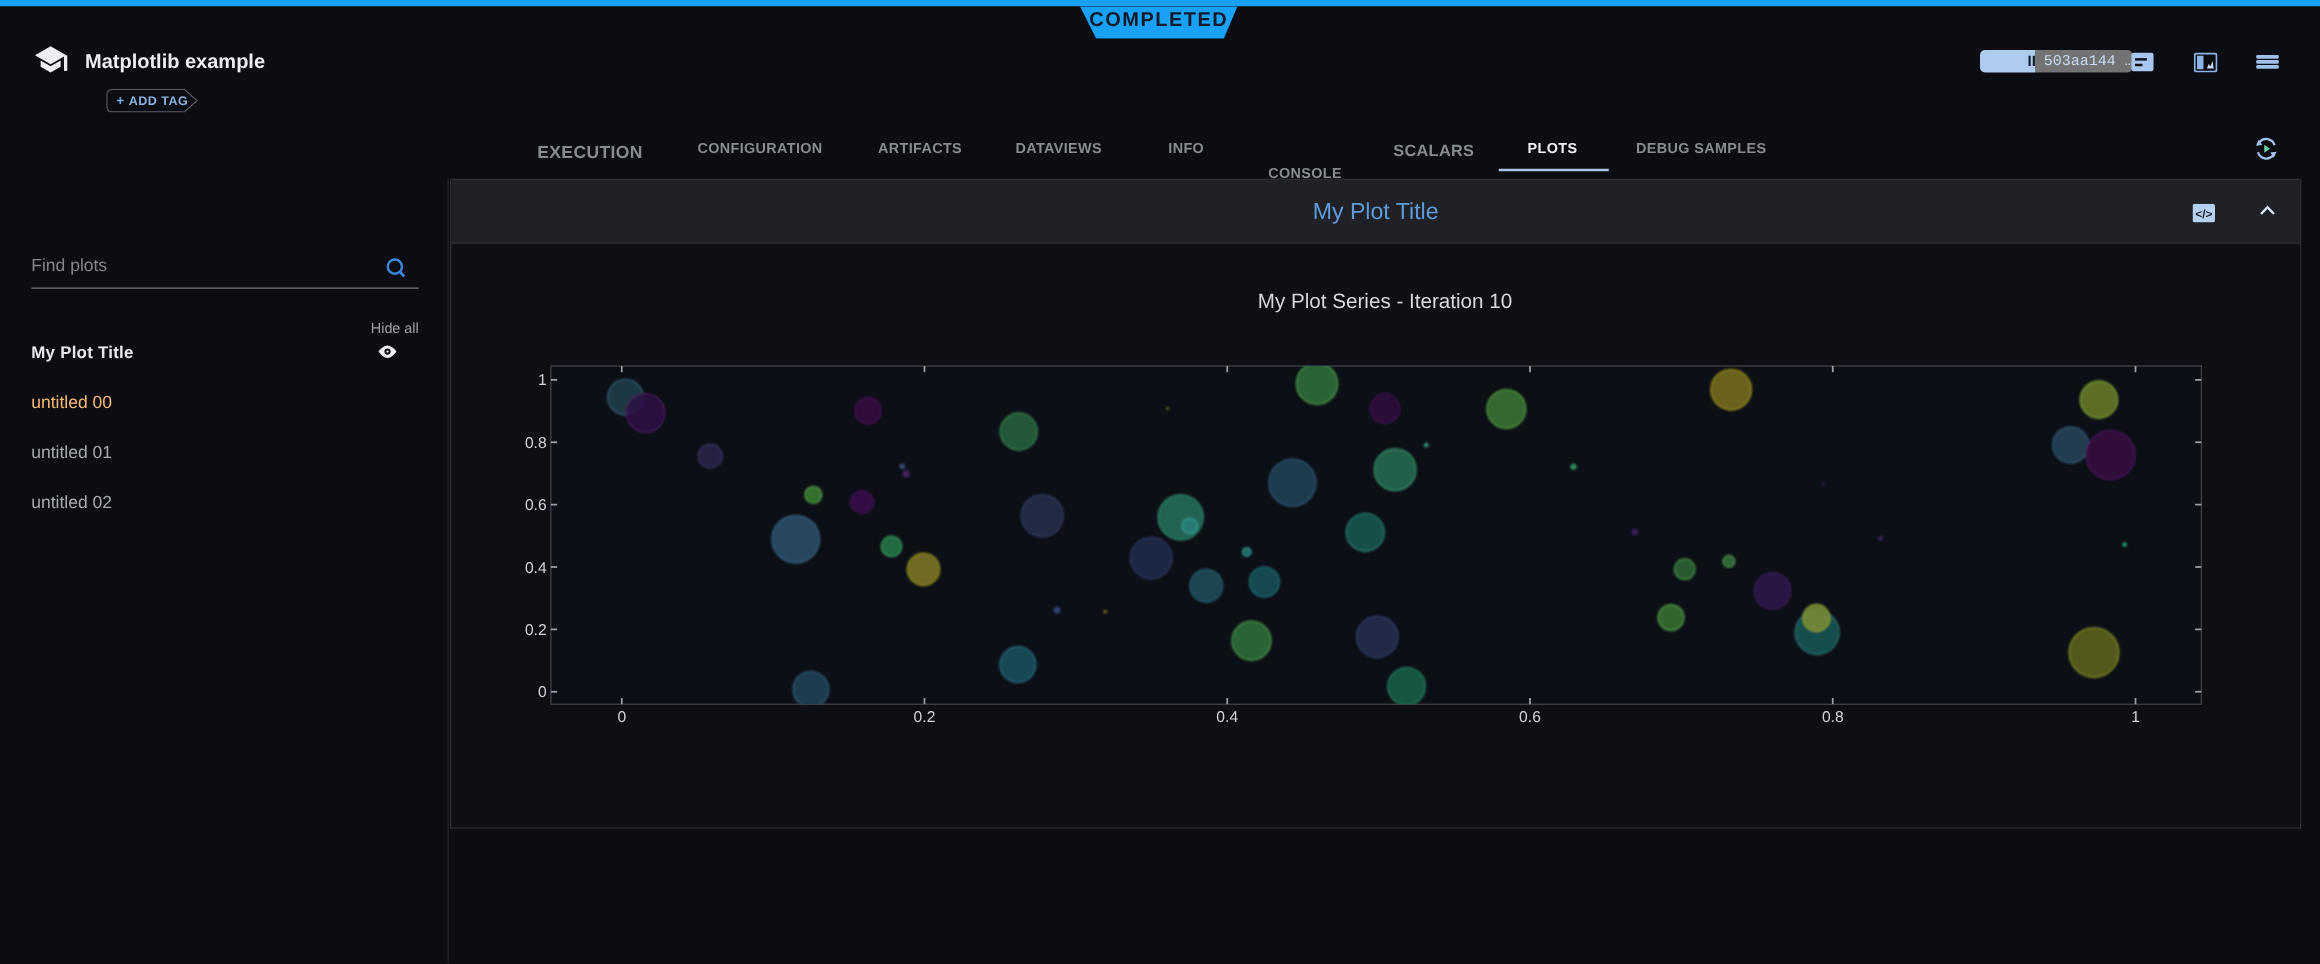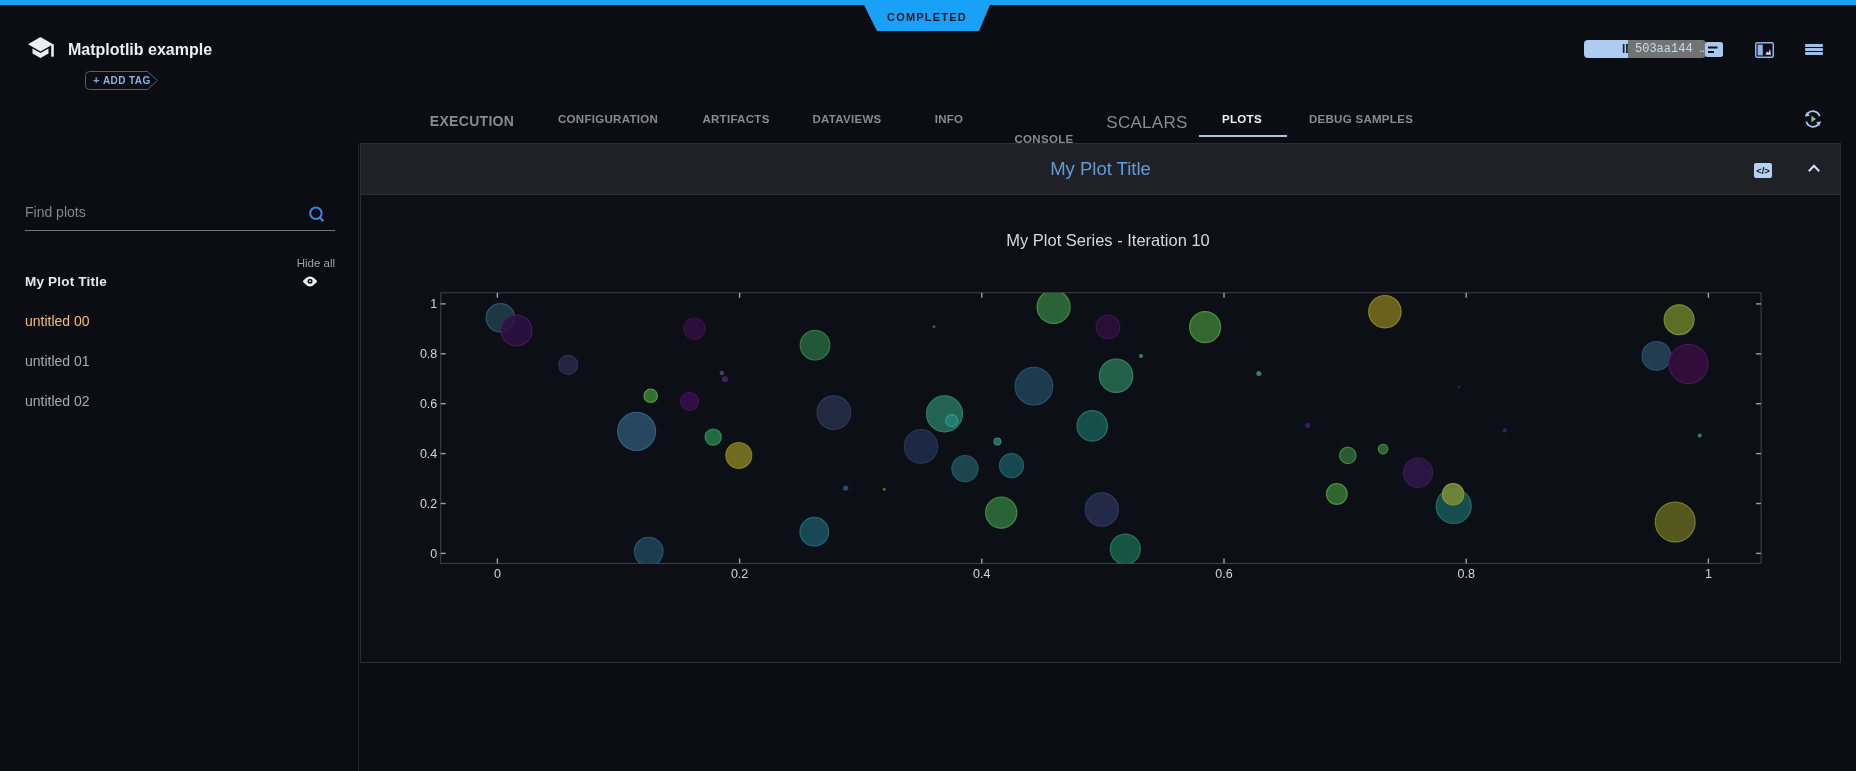--- a/index.html
+++ b/index.html
@@ -8,21 +8,21 @@
   .abs { position:absolute; }
 </style>
 </head>
 <body>
 
 <div class="abs" style="left:0;top:0;width:1856px;height:5px;background:#18a1f6;"></div>
 
 <div class="abs" style="left:864px;top:5px;width:126px;height:26px;background:#18a1f6;
      clip-path:polygon(0 0,100% 0,calc(100% - 11px) 100%,13px 100%);
      display:flex;align-items:center;justify-content:center;">
-  <span style="font-size:11px;font-weight:bold;letter-spacing:1.2px;color:#121b27;padding-bottom:3px;">COMPLETED</span>
+  <span style="font-size:16px;font-weight:bold;letter-spacing:1.2px;color:#121b27;padding-bottom:3px;">COMPLETED</span>
 </div>
 
 <svg class="abs" style="left:27px;top:36px;" width="28" height="26" viewBox="0 0 28 26">
   <path d="M13.5 1 L26 8.2 L13.5 15.4 L1 8.2 Z" fill="#eceef2"></path>
   <path d="M5.5 12.4 L13.5 17 L21.5 12.4 L21.5 17.4 L13.5 22 L5.5 17.4 Z" fill="#eceef2"></path>
   <rect x="24.2" y="8.2" width="2.6" height="12.5" fill="#eceef2"></rect>
 </svg>
 
 <div class="abs" style="left:68px;top:41px;font-size:16px;font-weight:bold;color:#eceef2;">Matplotlib example</div>
 
@@ -59,21 +59,21 @@
   <div style="width:17.5px;height:2.8px;background:#9dbfea;border-radius:1px;"></div>
 </div>
 
 <div id="tabs"></div>
 <div class="abs" style="left:472px;top:113px;transform:translateX(-50%);font-size:14px;font-weight:bold;letter-spacing:0.3px;color:#878b92;">EXECUTION</div>
 <div class="abs" style="left:608px;top:113px;transform:translateX(-50%);font-size:11.5px;font-weight:bold;letter-spacing:0.3px;color:#878b92;">CONFIGURATION</div>
 <div class="abs" style="left:736px;top:113px;transform:translateX(-50%);font-size:11.5px;font-weight:bold;letter-spacing:0.3px;color:#878b92;">ARTIFACTS</div>
 <div class="abs" style="left:847px;top:113px;transform:translateX(-50%);font-size:11.5px;font-weight:bold;letter-spacing:0.3px;color:#878b92;">DATAVIEWS</div>
 <div class="abs" style="left:949px;top:113px;transform:translateX(-50%);font-size:11.5px;font-weight:bold;letter-spacing:0.3px;color:#878b92;">INFO</div>
 <div class="abs" style="left:1044px;top:113px;transform:translateX(-50%);font-size:11.5px;font-weight:bold;letter-spacing:0.3px;color:#878b92;margin-top:20px;">CONSOLE</div>
-<div class="abs" style="left:1147px;top:113px;transform:translateX(-50%);font-size:17px;font-weight:normal;letter-spacing:0.3px;color:#878b92;">SCALARS</div>
+<div class="abs" style="left:1147px;top:113px;transform:translateX(-50%);font-size:13px;font-weight:bold;letter-spacing:0.3px;color:#878b92;">SCALARS</div>
 <div class="abs" style="left:1242px;top:113px;transform:translateX(-50%);font-size:11.5px;font-weight:bold;letter-spacing:0.3px;color:#eef1f5;">PLOTS</div>
 <div class="abs" style="left:1361px;top:113px;transform:translateX(-50%);font-size:11.5px;font-weight:bold;letter-spacing:0.3px;color:#878b92;">DEBUG SAMPLES</div>
 <div class="abs" style="left:1199px;top:135px;width:88px;height:2px;background:#aac6e4;"></div>
 
 <svg class="abs" style="left:1803px;top:109px;" width="20" height="20" viewBox="0 0 20 20">
   <g fill="none" stroke="#a5c4ec" stroke-width="1.8">
     <path d="M 16.6 7.2 A 7 7 0 0 0 4.6 4.6"></path>
     <path d="M 3.4 12.8 A 7 7 0 0 0 15.4 15.4"></path>
   </g>
   <path d="M1.8 7.6 L6.8 7.0 L3.9 2.8 Z" fill="#a5c4ec"></path>

